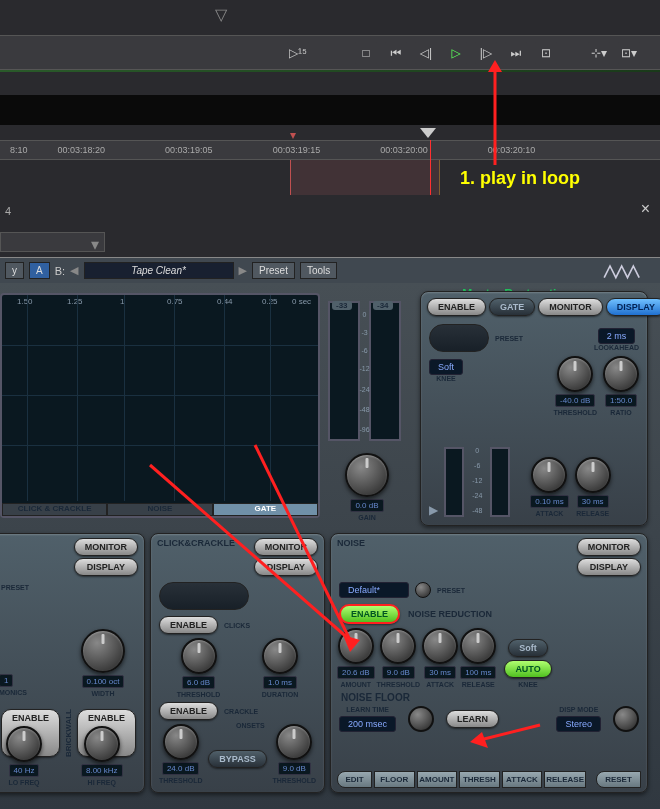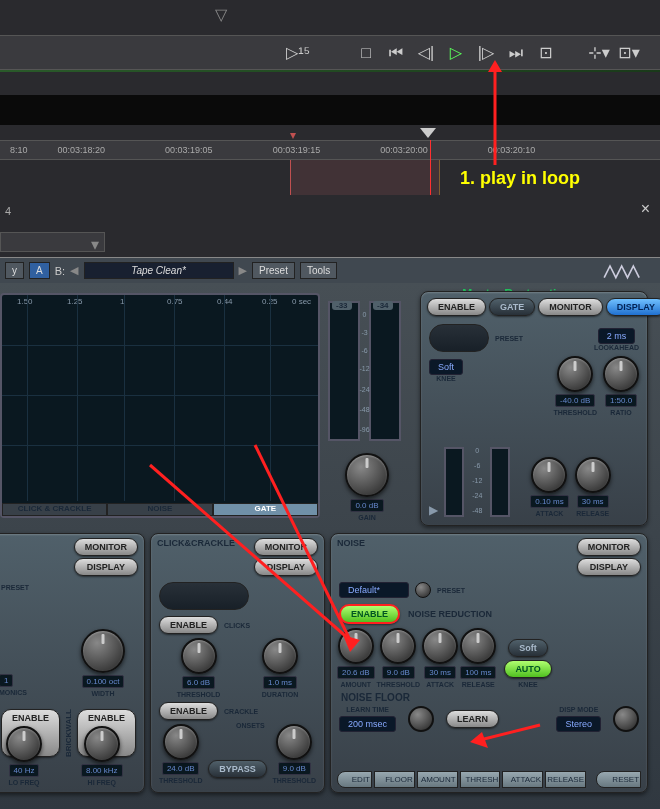--- a/index.html
+++ b/index.html
@@ -1,20 +1,20 @@
 <!DOCTYPE html>
 <html><head>
 <meta charset="utf-8">
 <style>
 * { margin: 0; padding: 0; box-sizing: border-box; font-family: Arial, sans-serif; }
 body { background: #2a2a2e; width: 660px; height: 809px; overflow: hidden; position: relative; }
 
 .top-section { background: #2a2a2e; height: 200px; position: relative; }
 .transport-bar { background: #3a3a3e; height: 35px; position: absolute; top: 35px; left: 0; right: 0; display: flex; align-items: center; justify-content: flex-end; padding-right: 20px; gap: 8px; border-top: 1px solid #555; border-bottom: 1px solid #555; }
-.transport-btn { width: 22px; height: 22px; background: #3a3a3e; color: #ccc; display: flex; align-items: center; justify-content: center; font-size: 16px; cursor: pointer; border-radius: 2px; }
+.transport-btn { width: 22px; height: 22px; background: #3a3a3e; color: #ccc; display: flex; align-items: center; justify-content: center; font-size: 12px; cursor: pointer; border-radius: 2px; }
 .transport-btn.play { color: #5aff5a; }
 .loop-indicator { position: absolute; top: 5px; left: 215px; color: #888; }
 .timeline { background: #3a3a3e; height: 20px; position: absolute; top: 140px; left: 0; right: 0; border-top: 1px solid #555; border-bottom: 1px solid #555; display: flex; align-items: center; font-size: 9px; color: #aaa; }
 .timeline-tick { margin-left: 10px; white-space: nowrap; }
 .timeline-sel { position: absolute; top: 160px; left: 290px; width: 150px; height: 35px; background: rgba(200,100,100,0.15); border-left: 1px solid #c05050; border-right: 1px solid #806030; }
 .timeline-tri { position: absolute; top: 128px; left: 420px; width: 0; height: 0; border-left: 8px solid transparent; border-right: 8px solid transparent; border-top: 10px solid #ccc; }
 .timeline-tri2 { position: absolute; top: 128px; left: 290px; color: #c05050; font-size: 12px; }
 
 .annotation { position: absolute; font-family: Arial; font-size: 18px; color: yellow; font-weight: bold; }
 .annotation.red { color: #ff2020; font-size: 28px; }
@@ -55,21 +55,21 @@
 .pill-btn { background: linear-gradient(180deg, #ddd, #888); border: 1px solid #222; border-radius: 10px; padding: 3px 10px; font-size: 9px; font-weight: bold; color: #222; cursor: pointer; box-shadow: 0 1px 2px rgba(0,0,0,0.5); display: inline-block; text-align: center; }
 .pill-btn.green { background: linear-gradient(180deg, #b0ff70, #50c020); color: #052; }
 .pill-btn.blue { background: linear-gradient(180deg, #70c0ff, #2070d0); color: #025; }
 .pill-btn.dark { background: linear-gradient(180deg, #50606a, #283038); color: #abc; }
 
 .value-display { font-size: 9px; color: #88aaff; background: #0a1828; padding: 2px 8px; border-radius: 3px; border: 1px solid #223; text-align: center; display: inline-block; }
 .small-module-hdr { display: flex; justify-content: space-between; padding: 4px 6px; font-size: 9px; font-weight: bold; color: #1a2838; }
 .right-btns { display: flex; flex-direction: column; gap: 2px; }
 
 .edit-bar { position: absolute; bottom: 4px; left: 6px; right: 6px; display: flex; gap: 2px; }
-.edit-tab { flex: 1; background: linear-gradient(180deg, #98a8b0, #687880); border: 1px solid #222; font-size: 8px; font-weight: normal; color: #1a2838; text-align: right; padding: 3px 1px; cursor: pointer; }
+.edit-tab { flex: 1; background: linear-gradient(180deg, #98a8b0, #687880); border: 1px solid #222; font-size: 8px; font-weight: bold; color: #1a2838; text-align: center; padding: 3px 1px; cursor: pointer; }
 .edit-tab.end { border-radius: 0 8px 8px 0; }
 .edit-tab.start { border-radius: 8px 0 0 8px; }
 
 .section-hdr { position: absolute; font-size: 10px; font-weight: bold; color: #1a2838; }
 </style>
 </head>
 <body>
 
 <div class="top-section">
   <div class="loop-indicator">▽</div>
@@ -312,21 +312,21 @@
       <span class="pill-btn">ENABLE</span>
       <span class="knob-label">CRACKLE</span>
     </div>
     <div class="knob-label" style="position:absolute;bottom:63px;left:85px">ONSETS</div>
     <div style="display:flex;justify-content:space-around;padding:0 5px;align-items:flex-end">
       <div class="knob-wrap" style="position:static">
         <div class="knob"></div>
         <div class="knob-value">24.0 dB</div>
         <div class="knob-label">THRESHOLD</div>
       </div>
-      <span class="pill-btn dark" style="margin-bottom:6px">BYPASS</span>
+      <span class="pill-btn dark" style="margin-bottom:16px">BYPASS</span>
       <div class="knob-wrap" style="position:static">
         <div class="knob"></div>
         <div class="knob-value">9.0 dB</div>
         <div class="knob-label">THRESHOLD</div>
       </div>
     </div>
   </div>
 
   <div class="module" style="top:275px;left:330px;width:318px;height:260px">
     <div class="small-module-hdr">

